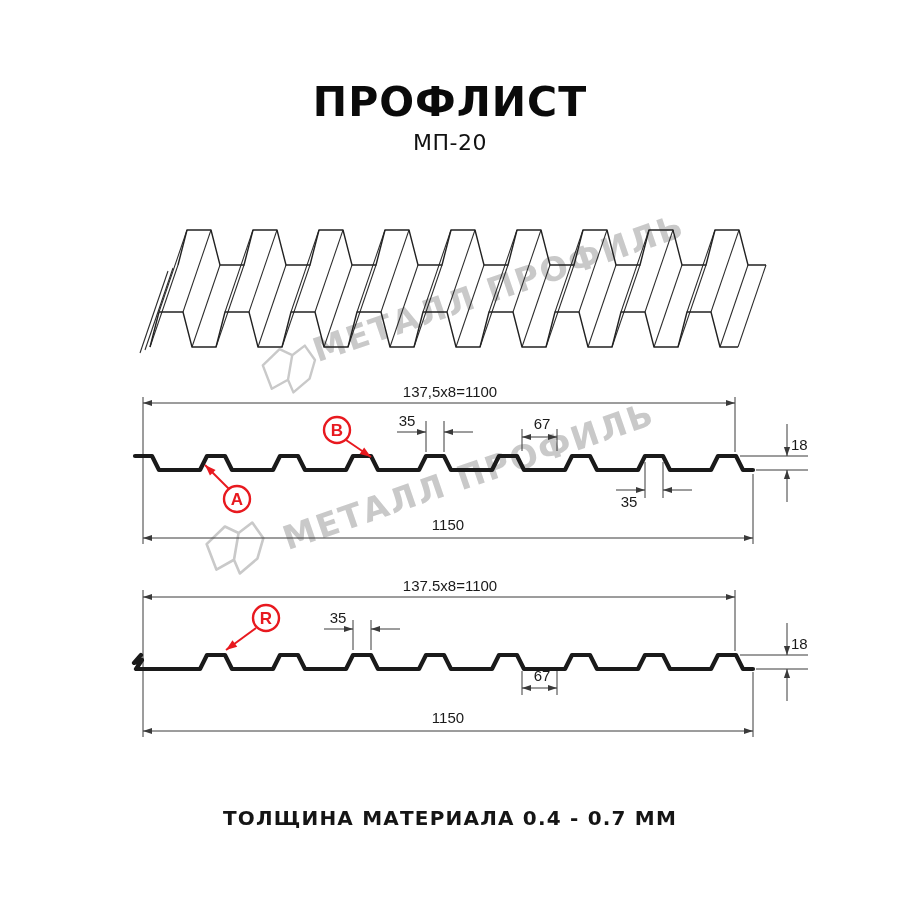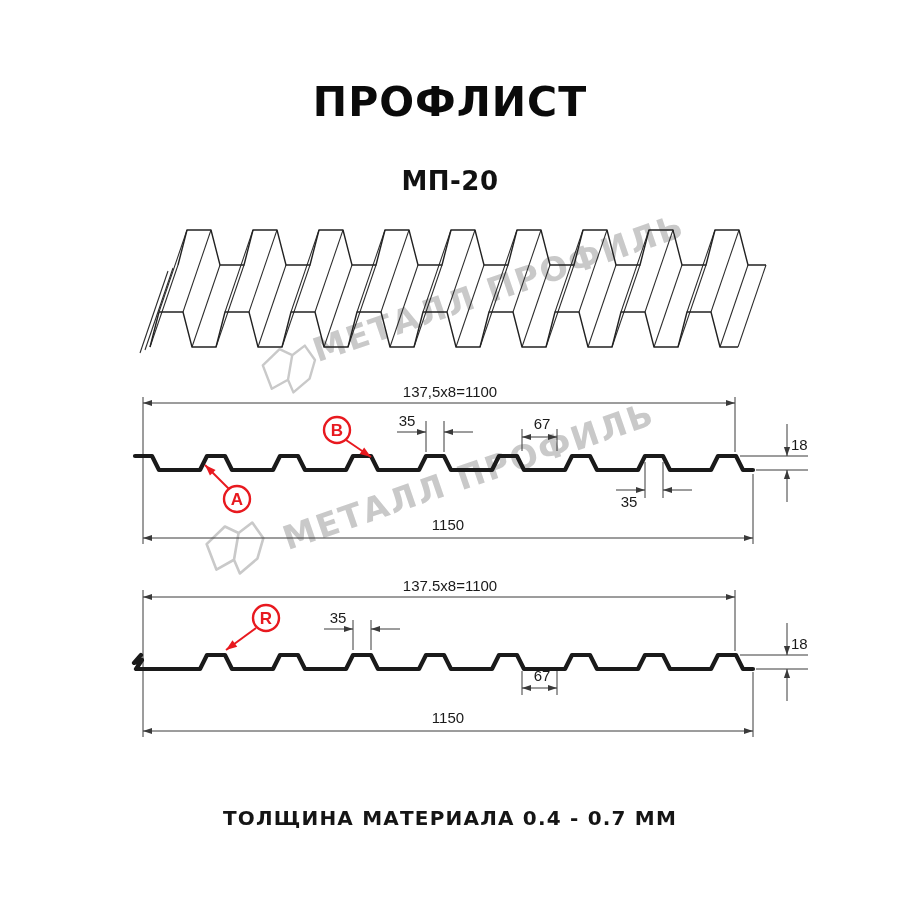--- a/index.html
+++ b/index.html
@@ -1,20 +1,20 @@
 <!DOCTYPE html>
 <html><head>
 <meta charset="utf-8">
 <style>
   html,body{margin:0;padding:0;background:#fff;width:900px;height:900px;overflow:hidden;}
   .stage{position:relative;width:900px;height:900px;background:#fff;font-family:"DejaVu Sans",sans-serif;}
   .title{position:absolute;top:78px;left:0;width:900px;text-align:center;
          font-size:41px;font-weight:700;letter-spacing:1px;color:#0a0a0a;}
   .subtitle{position:absolute;top:130px;left:0;width:900px;text-align:center;
-         font-size:26px;font-weight:700;letter-spacing:.5px;color:#111;margin-top:36px;}
+         font-size:22px;font-weight:400;letter-spacing:.5px;color:#111;}
   .footer{position:absolute;top:806px;left:0;width:900px;text-align:center;
          font-size:20px;font-weight:700;letter-spacing:1.2px;color:#151515;}
   .wm-text{position:absolute;white-space:nowrap;color:#c9c9c9;font-weight:700;
          font-size:33px;letter-spacing:2px;transform:rotate(-19deg);
          transform-origin:0 50%;z-index:1;}
   .wm1{left:314px;top:332px;}
   .wm2{left:284px;top:520px;}
   .wm-logo{position:absolute;z-index:1;}
   #tech-drawing{position:absolute;left:0;top:0;z-index:2;}
   .hdr{z-index:3;}

